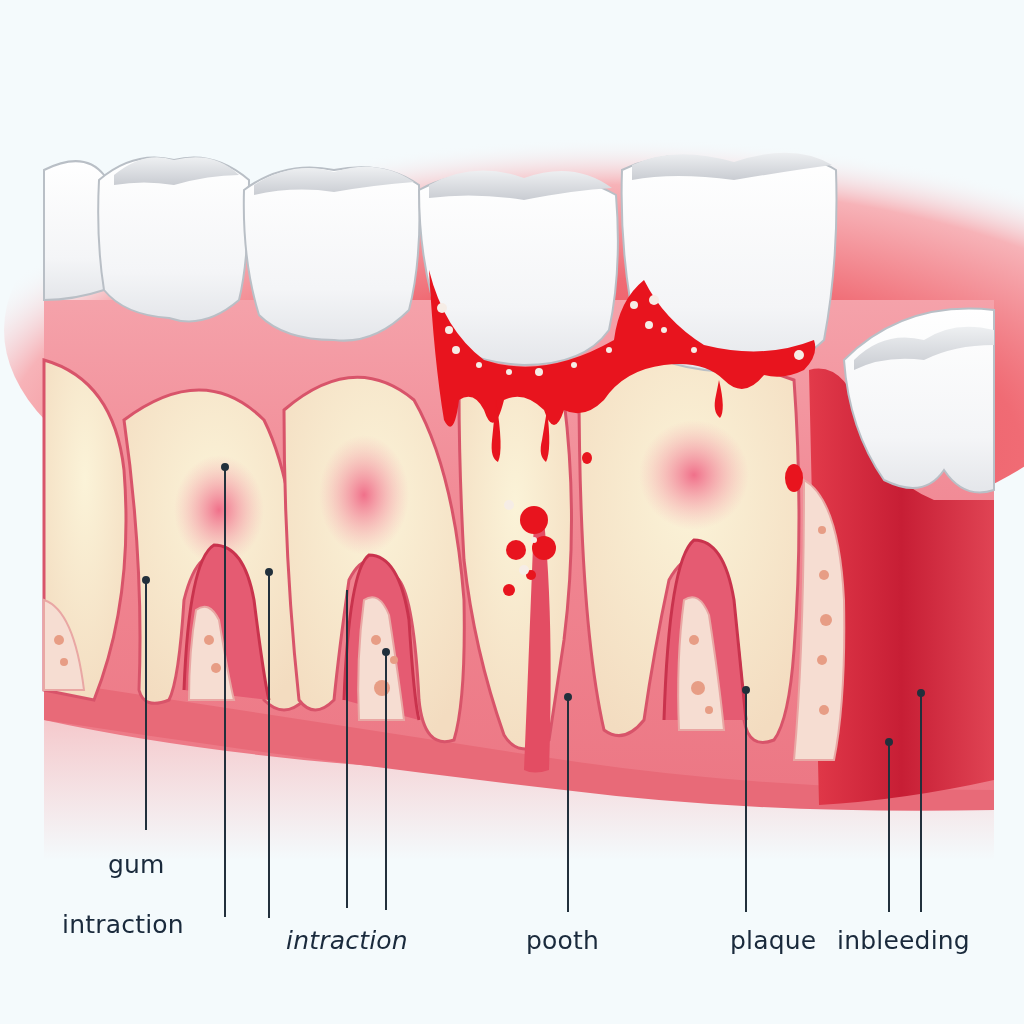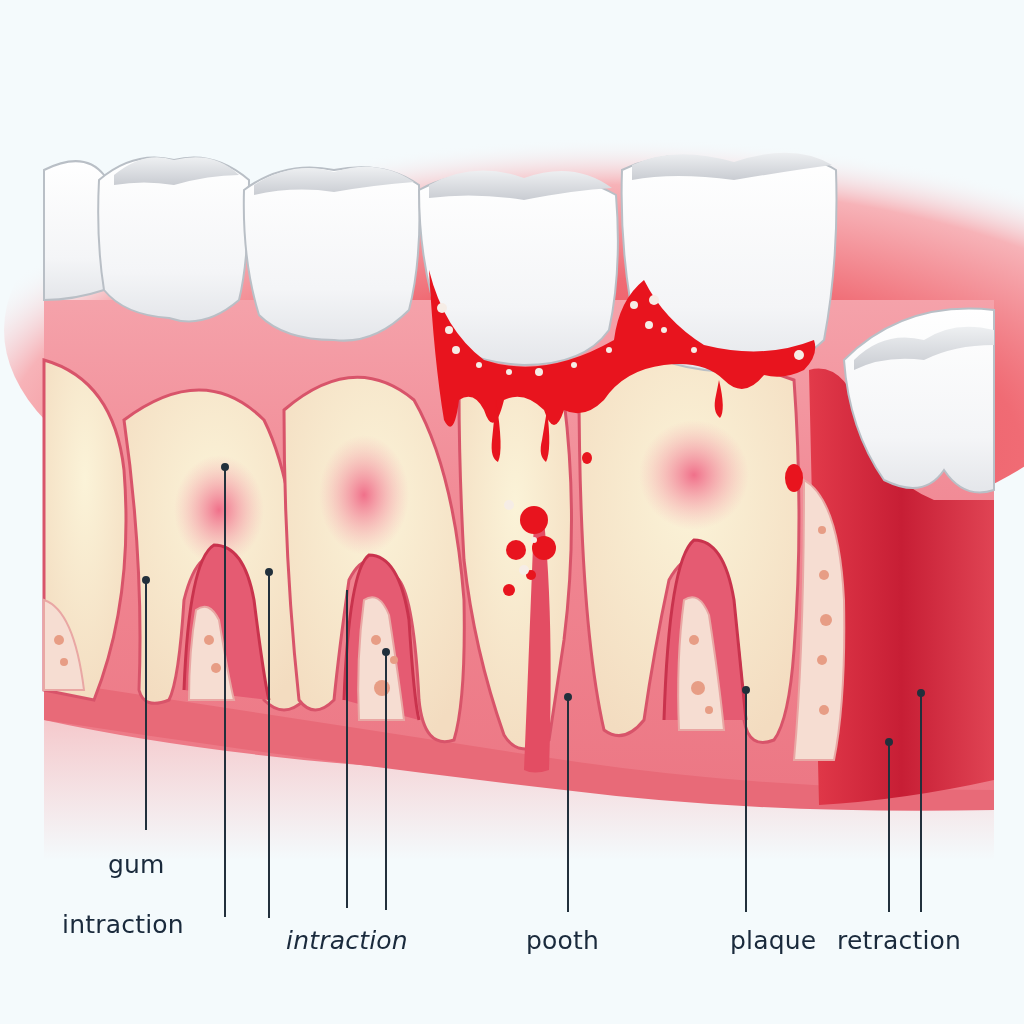--- a/index.html
+++ b/index.html
@@ -179,14 +179,14 @@
       <line x1="917" y1="693" x2="917" y2="912"></line>
         <circle cx="917" cy="693" r="3"></circle>
     </g>
   </svg>
 
   <div class="label" style="left:104px;top:850px;">gum</div>
   <div class="label" style="left:58px;top:910px;">intraction</div>
   <div class="label" style="left:282px;top:926px;font-style:italic;">intraction</div>
   <div class="label" style="left:522px;top:926px;">pooth</div>
   <div class="label" style="left:706px;top:926px;margin-left:20px;">plaque</div>
-  <div class="label" style="left:833px;top:926px;">retraction</div>
+  <div class="label" style="left:833px;top:926px;">inbleeding</div>
 </div>
 
 </body></html>

